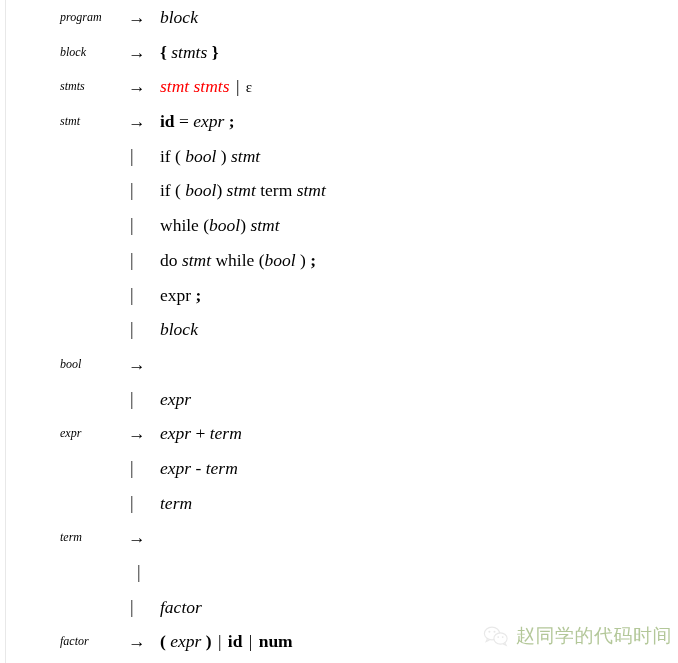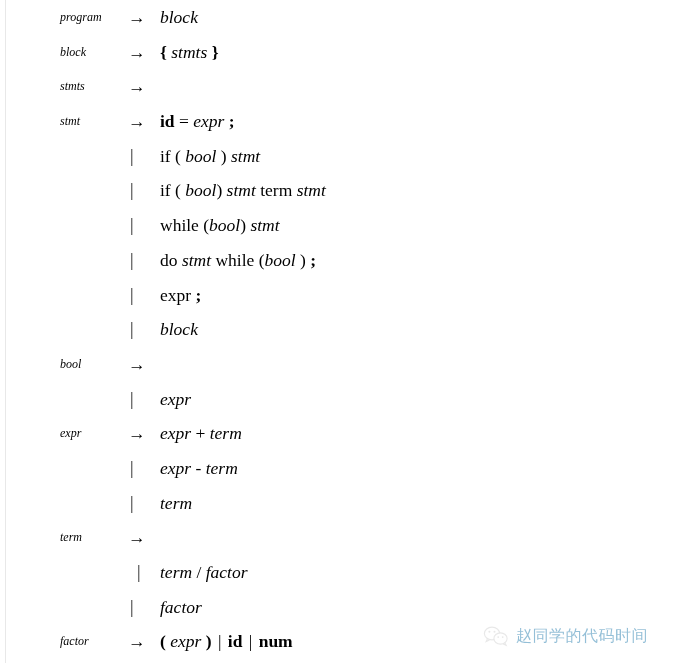--- a/index.html
+++ b/index.html
@@ -80,22 +80,22 @@
     top: 617px;
     width: 190px;
     height: 38px;
     display: flex;
     align-items: center;
     gap: 7px;
     opacity: 0.42;
   }
   #watermark .wm-text {
     font-family: "DejaVu Sans", "Liberation Sans", sans-serif;
-    font-size: 16px;
-    color: #0369a1;
+    font-size: 19px;
+    color: #4d7c0f;
     letter-spacing: 0.5px;
     white-space: nowrap;
   }
   #watermark svg { display: block; }
 </style>
 </head>
 <body>
 
 <div id="left-rule"></div>
 
@@ -106,20 +106,21 @@
       <span class="rhs"><span class="nt">block</span></span>
     </div>
     <div class="production">
       <span class="lhs">block</span>
       <span class="op op-arrow">→</span>
       <span class="rhs"><span class="tm">{</span><span class="pl"> </span><span class="nt">stmts</span><span class="pl"> </span><span class="tm">}</span></span>
     </div>
     <div class="production">
       <span class="lhs">stmts</span>
       <span class="op op-arrow">→</span>
+      <span class="rhs"><span class="hl">stmt stmts</span><span class="pl"> </span><span class="alt-bar">|</span><span class="pl"> </span><span class="eps">ε</span></span>
     </div>
     <div class="production">
       <span class="lhs">stmt</span>
       <span class="op op-arrow">→</span>
       <span class="rhs"><span class="tm">id</span><span class="pl"> = </span><span class="nt">expr</span><span class="pl"> </span><span class="tm">;</span></span>
     </div>
     <div class="production">
       <span class="op op-bar">|</span>
       <span class="rhs"><span class="kw">if</span><span class="pl"> ( </span><span class="nt">bool</span><span class="pl"> ) </span><span class="nt">stmt</span></span>
     </div>
@@ -163,21 +164,20 @@
     <div class="production">
       <span class="op op-bar">|</span>
       <span class="rhs"><span class="nt">term</span></span>
     </div>
     <div class="production">
       <span class="lhs">term</span>
       <span class="op op-arrow">→</span>
     </div>
     <div class="production">
       <span class="op op-bar indented">|</span>
-      <span class="rhs"><span class="nt">term</span><span class="pl"> / </span><span class="nt">factor</span></span>
     </div>
     <div class="production">
       <span class="op op-bar">|</span>
       <span class="rhs"><span class="nt">factor</span></span>
     </div>
     <div class="production">
       <span class="lhs">factor</span>
       <span class="op op-arrow">→</span>
       <span class="rhs"><span class="tm">( </span><span class="nt">expr</span><span class="tm"> )</span><span class="pl"> </span><span class="alt-bar">|</span><span class="pl"> </span><span class="tm">id</span><span class="pl"> </span><span class="alt-bar">|</span><span class="pl"> </span><span class="tm">num</span></span>
     </div>

